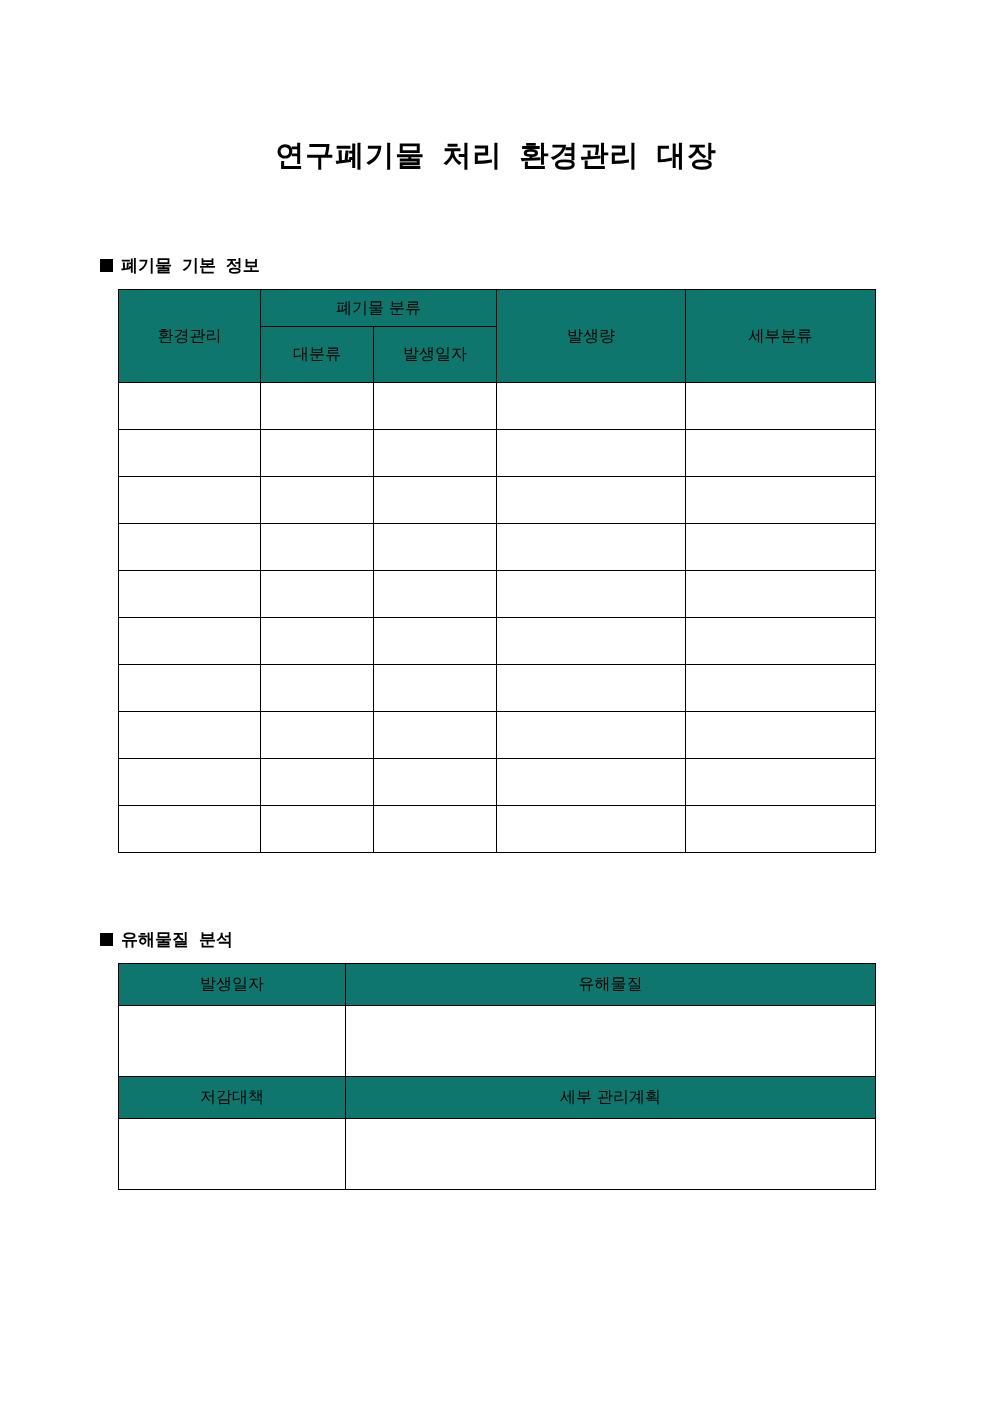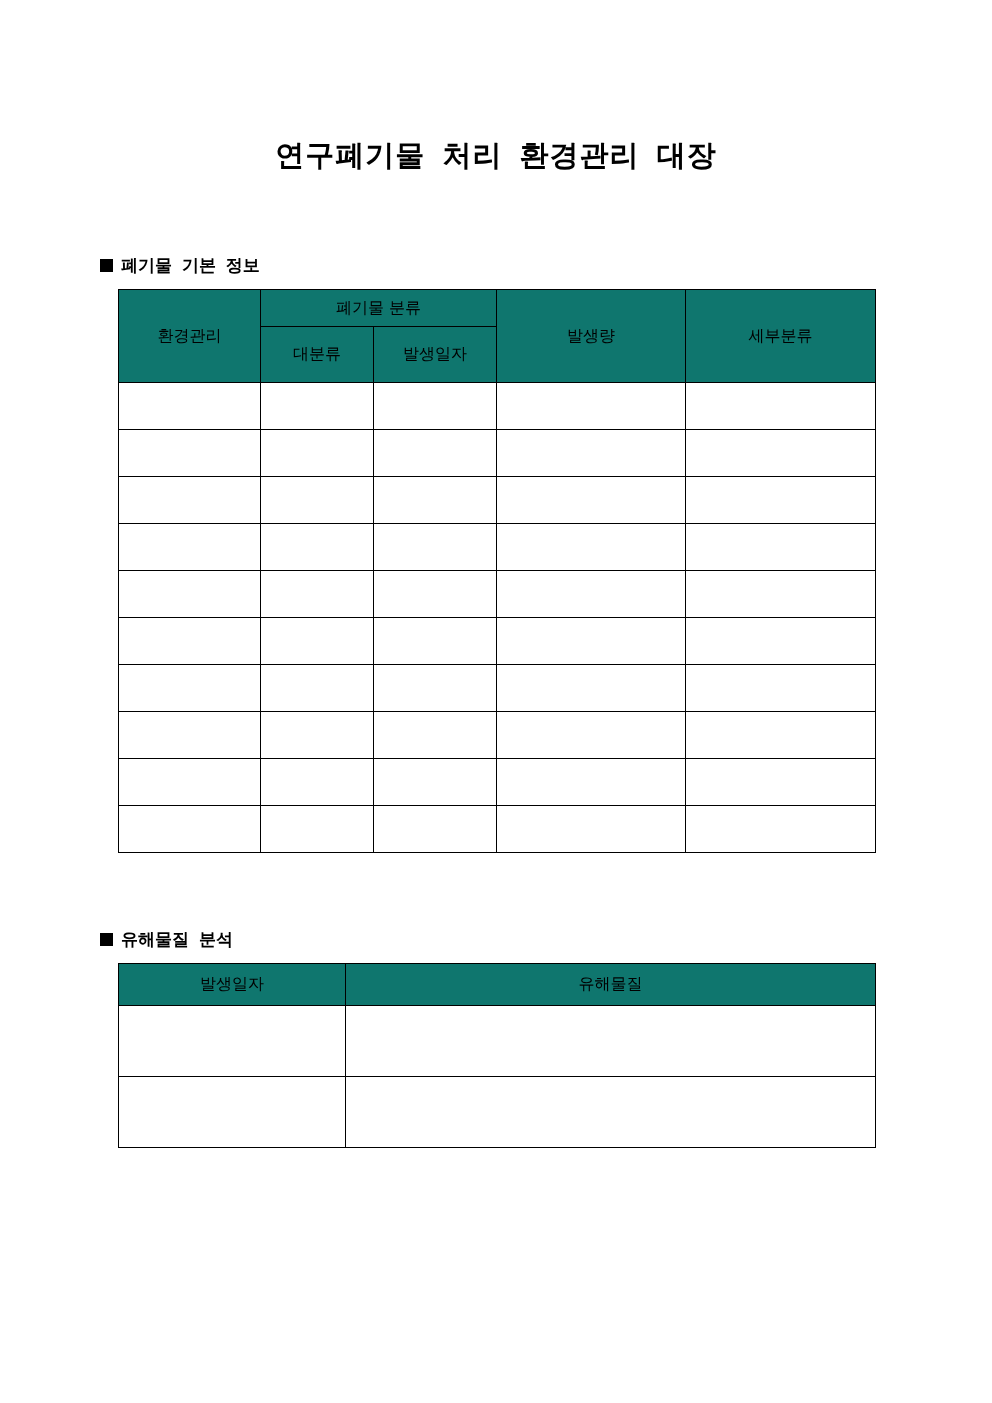--- a/index.html
+++ b/index.html
@@ -132,18 +132,22 @@
   </colgroup>
   <tbody>
       <tr class="hrow">
     <th>발생일자</th>
     <th>유해물질</th>
   </tr>
   <tr class="brow">
     <td></td>
     <td></td>
   </tr>
+  <tr class="hrow">
+    <th>저감대책</th>
+    <th>세부 관리계획</th>
+  </tr>
   <tr class="brow">
     <td></td>
     <td></td>
   </tr>
 </tbody>
   </table>
 
 </body></html>

